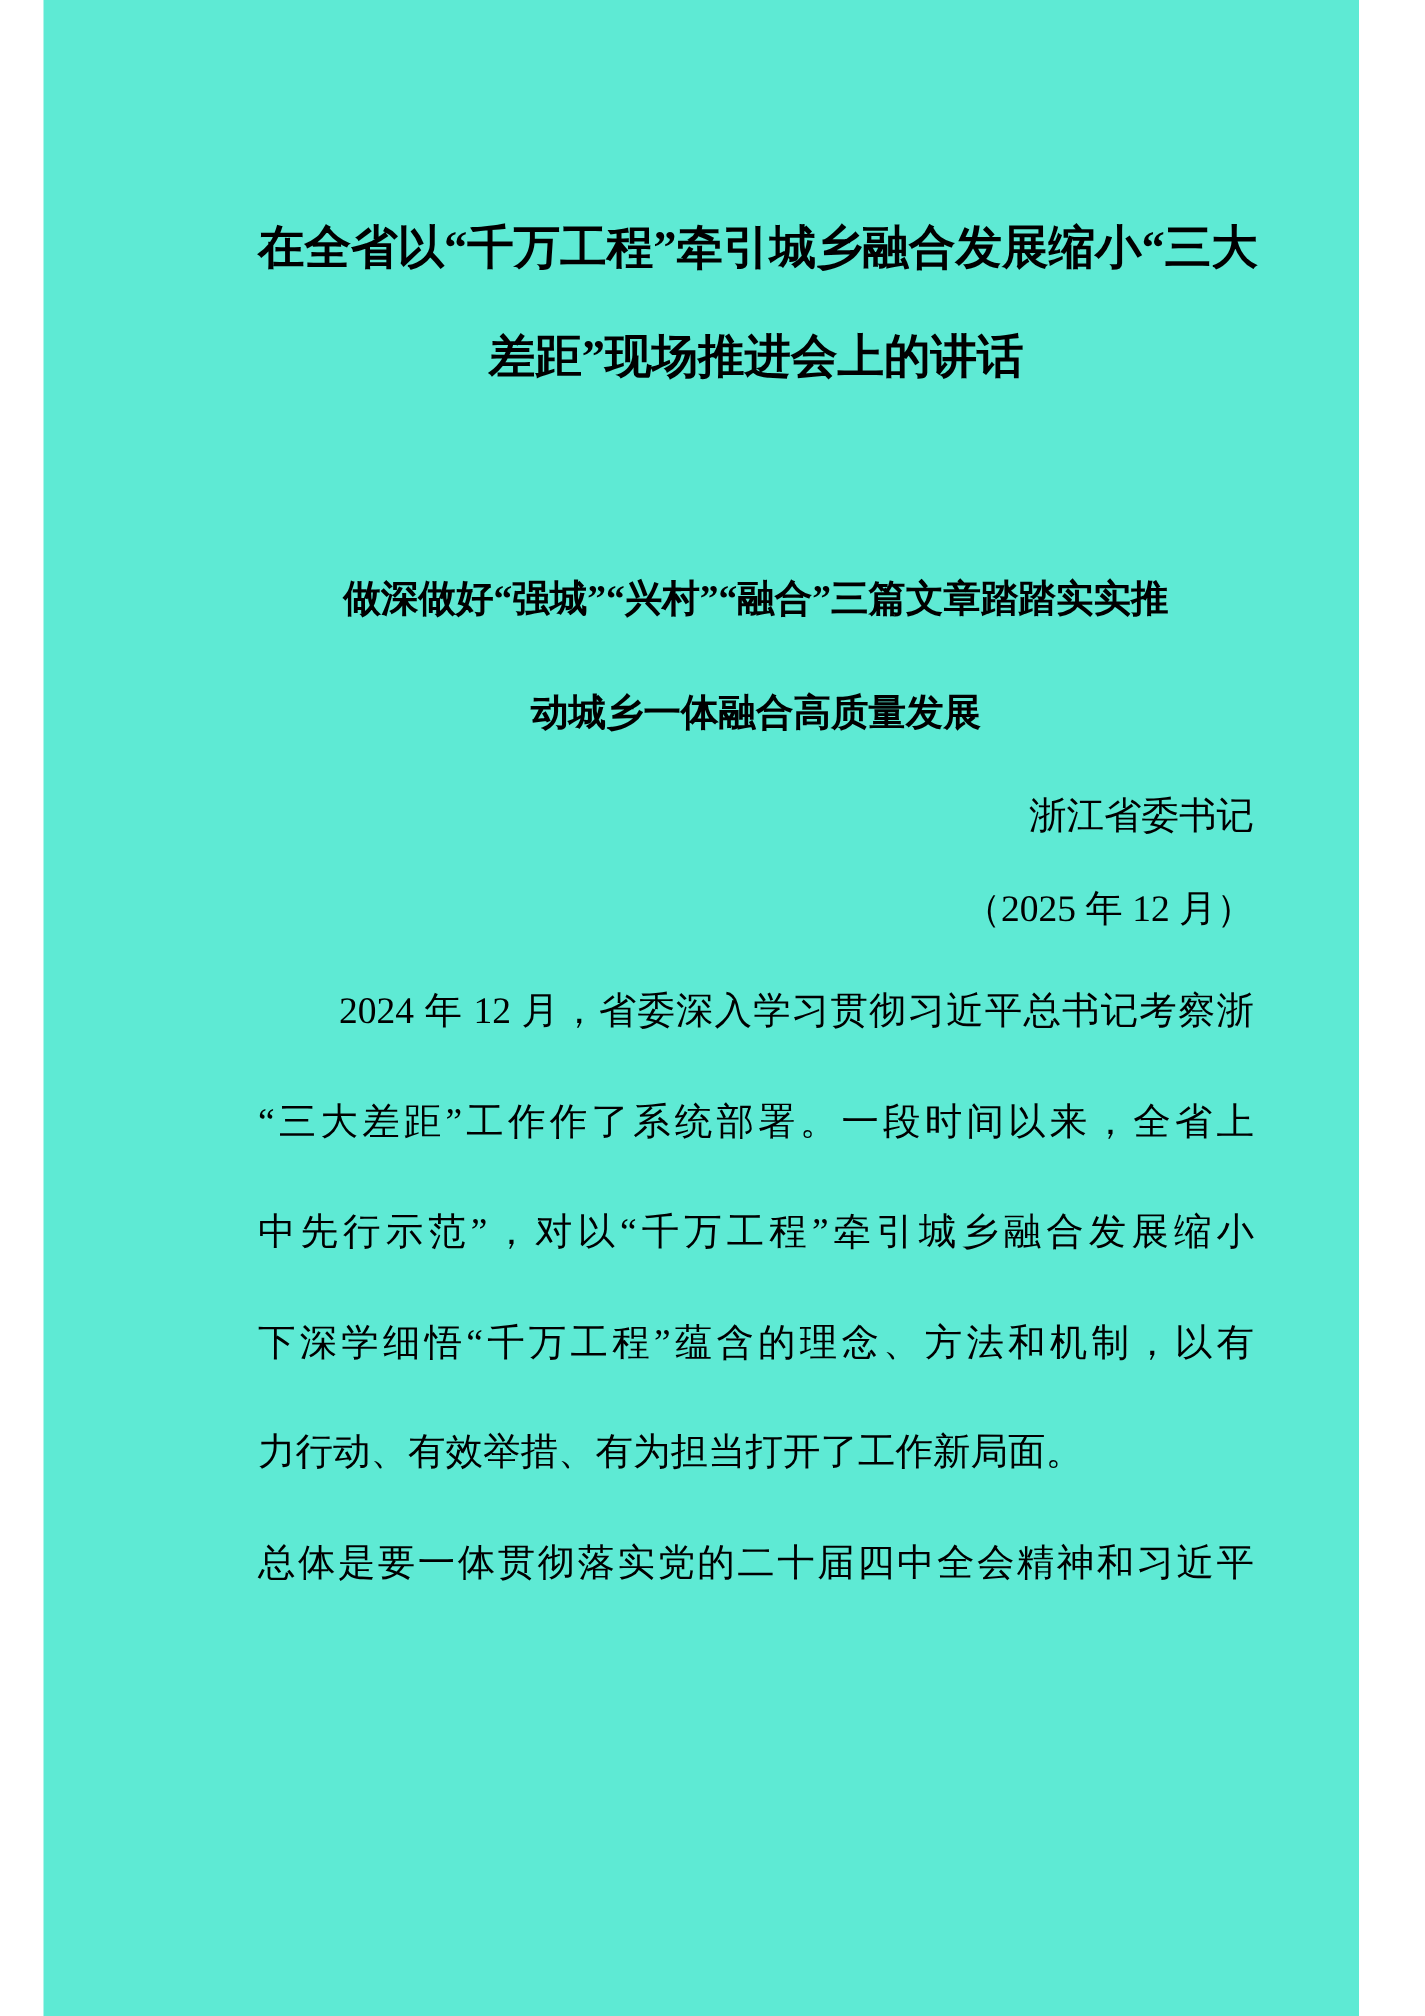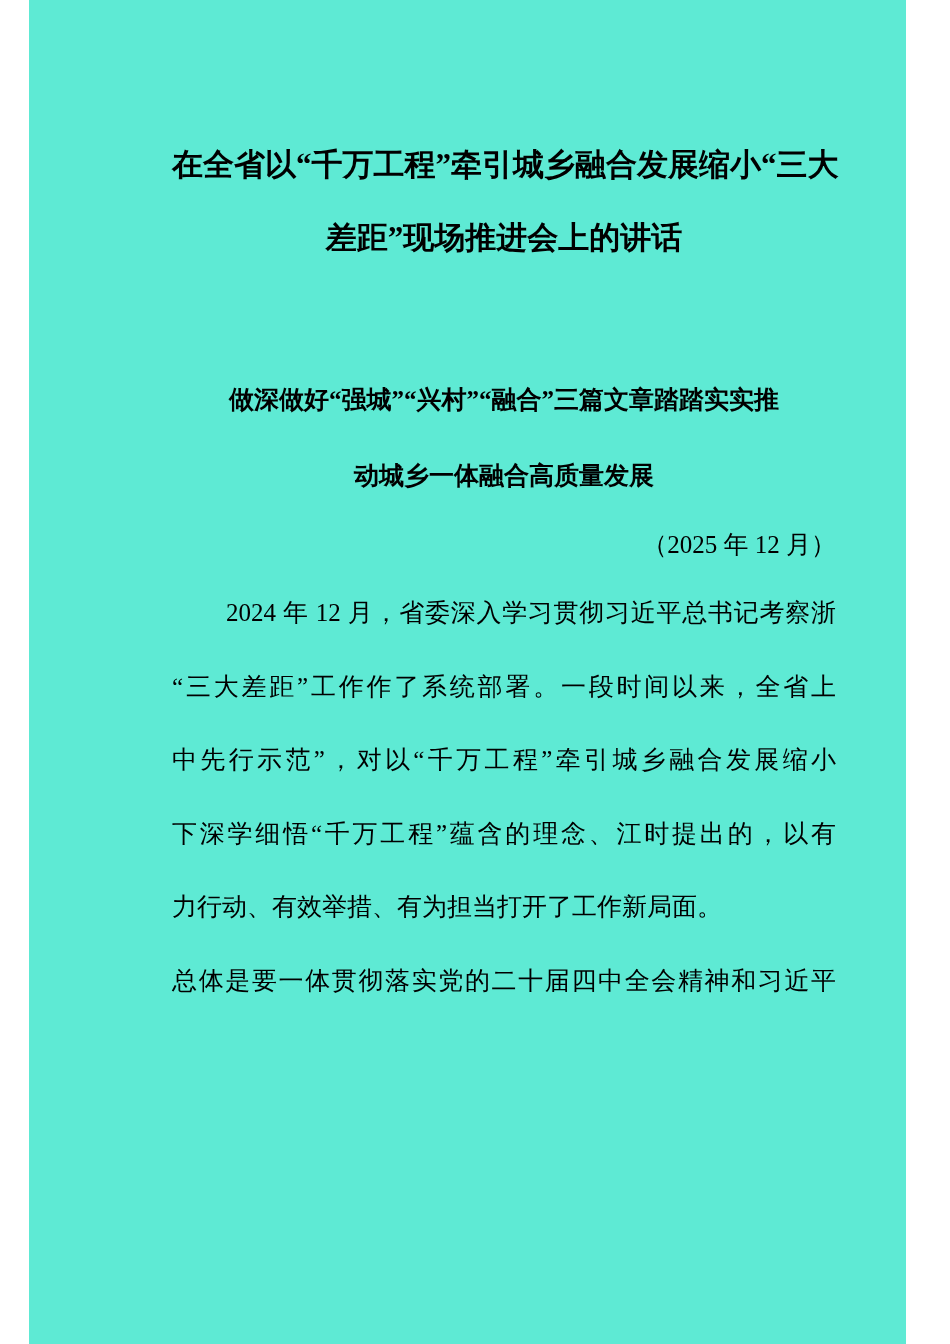--- a/index.html
+++ b/index.html
@@ -83,28 +83,29 @@
       <span class="line">在全省以“千万工程”牵引城乡融合发展缩小“三大</span>
       <span class="line">差距”现场推进会上的讲话</span>
     </h1>
 
     <div class="subtitle">
       <span class="line">做深做好“强城”“兴村”“融合”三篇文章踏踏实实推</span>
       <span class="line">动城乡一体融合高质量发展</span>
     </div>
 
     <div class="byline">
+      <div class="author">浙江省委书记</div>
       <div class="date">（2025 年 12 月）</div>
     </div>
 
     <div class="para">
       <span class="bline indent">2024 年 12 月，省委深入学习贯彻习近平总书记考察浙</span>
       <span class="bline">“三大差距”工作作了系统部署。一段时间以来，全省上</span>
       <span class="bline">中先行示范”，对以“千万工程”牵引城乡融合发展缩小</span>
-      <span class="bline">下深学细悟“千万工程”蕴含的理念、江时提出的，以有</span>
+      <span class="bline">下深学细悟“千万工程”蕴含的理念、方法和机制，以有</span>
       <span class="bline endline">力行动、有效举措、有为担当打开了工作新局面。</span>
     </div>
 
     <div class="para">
       <span class="bline">总体是要一体贯彻落实党的二十届四中全会精神和习近平</span>
     </div>
 
   </div>
 </div>
 

